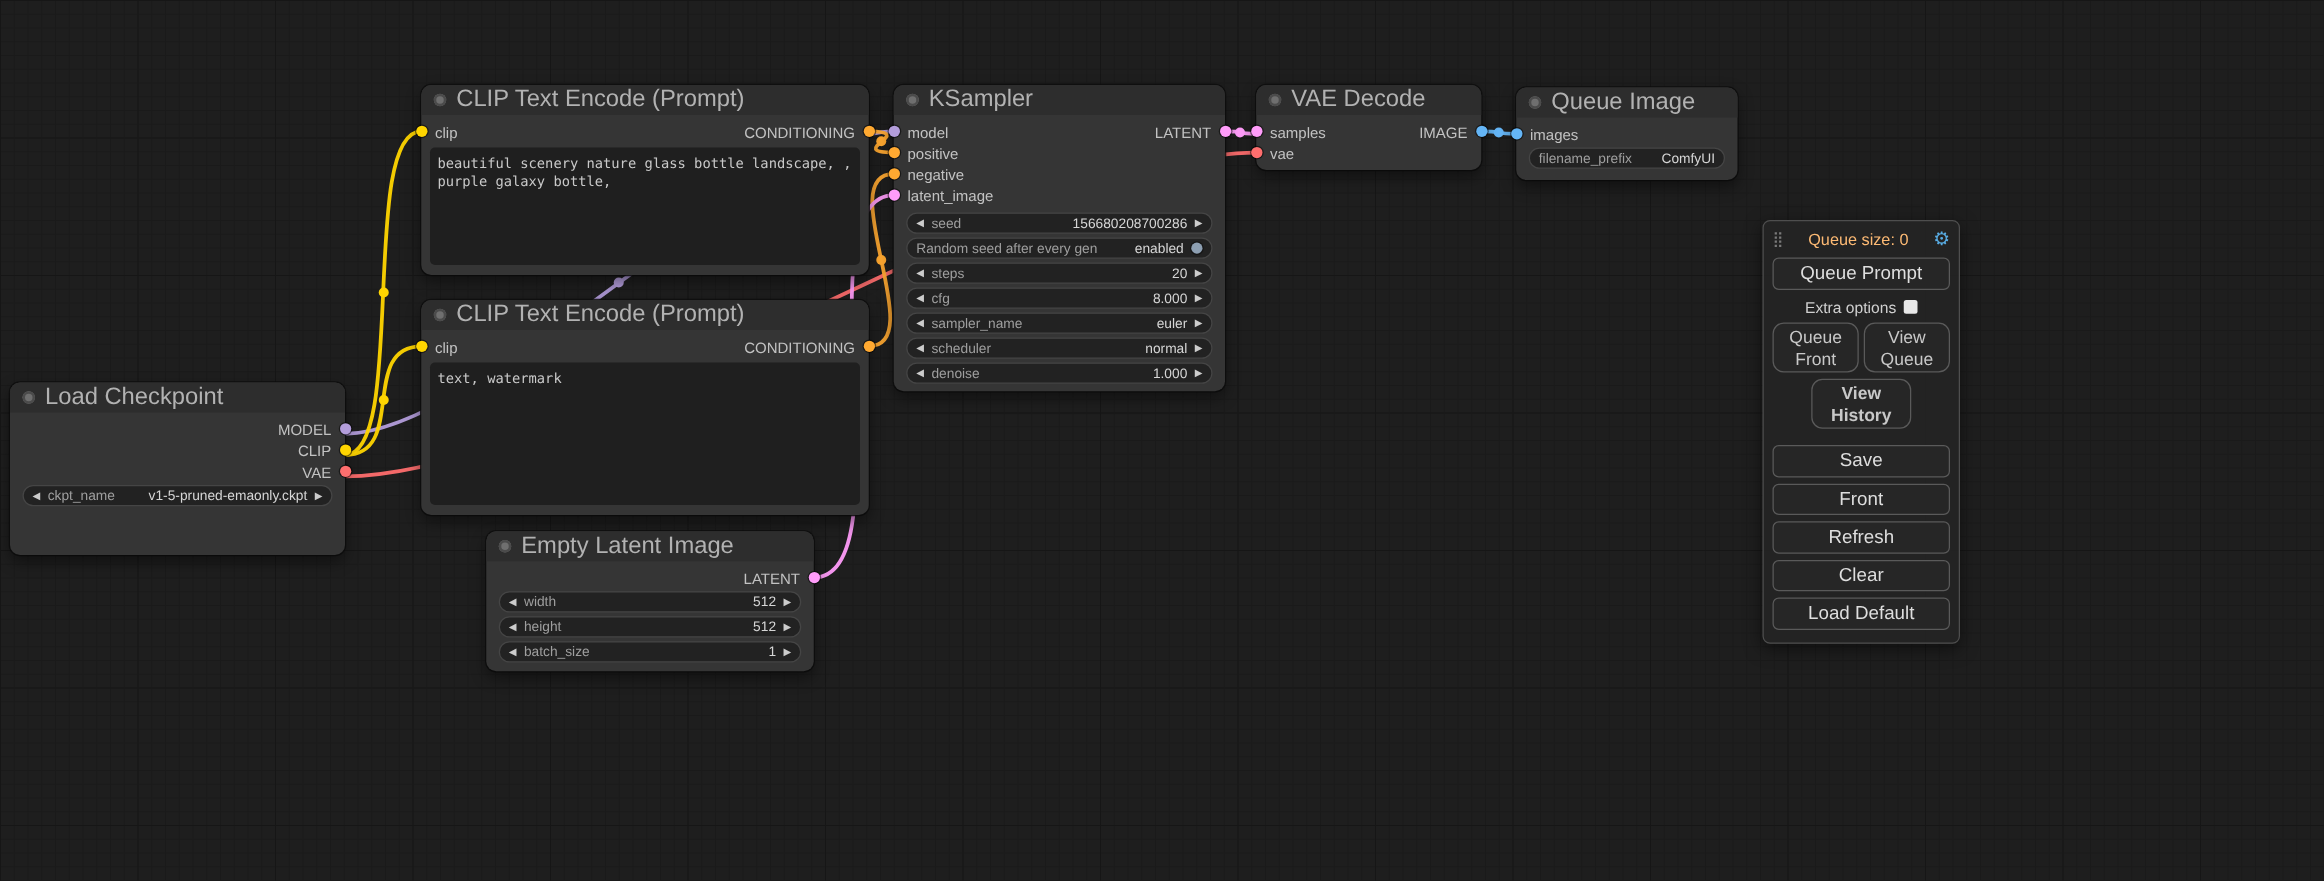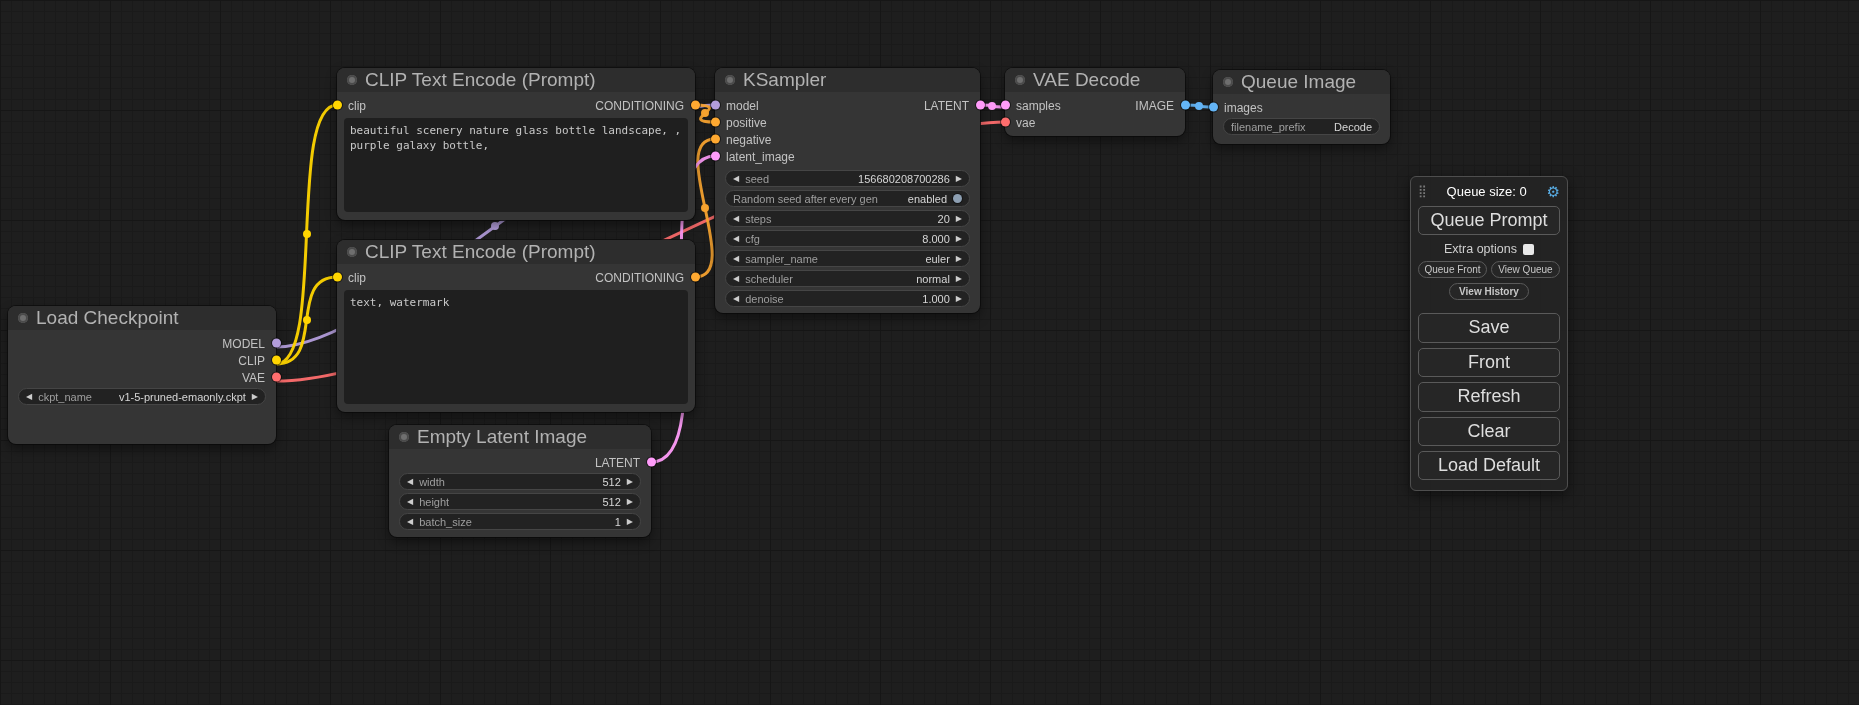--- a/index.html
+++ b/index.html
@@ -89,36 +89,36 @@
     position: absolute; left: 1410px; top: 176px; width: 158px; z-index: 5;
     background: rgba(35,35,35,.96);
     border: 1px solid #4e4e4e;
     border-radius: 6px;
     padding: 4px 7px 10px;
     color: #cccccc;
     box-shadow: 0 4px 14px rgba(0,0,0,.5);
   }
   .qp-header { display: flex; align-items: center; height: 20px; }
   .qp-drag { color: #7a7a7a; font-size: 12px; flex: none; }
-  .qp-size { flex: 1; text-align: center; font-size: 13px; color: #ffffff; }
+  .qp-size { flex: 1; text-align: center; font-size: 13px; color: #fdba74; }
   .qp-gear { color: #58ace3; font-size: 15px; flex: none; line-height: 1; }
   .btn {
     display: block; width: 100%;
     background: #262626;
     border: 1px solid #5a5a5a;
     border-radius: 5px;
     color: #dedede;
-    font-family: inherit; font-size: 18px; line-height: 1.3;
+    font-family: inherit; font-size: 15px; line-height: 1.3;
     padding: 2px 0; margin-top: 5px;
     text-align: center; cursor: pointer;
   }
   .btn.gap { margin-top: 13px; }
   .small-row { display: flex; gap: 4px; margin-top: 5px; }
   .small-row .btn { flex: 1; margin-top: 0; }
-  .btn.small { font-size: 10px; padding: 1px 0; border-radius: 9px; color: #c8c8c8; }
+  .btn.small { font-size: 14px; padding: 1px 0; border-radius: 9px; color: #c8c8c8; }
   .btn.history { width: 80px; margin: 5px auto 0; display: block; font-weight: bold; }
   .extra {
     display: flex; align-items: center; justify-content: center; gap: 6px;
     margin-top: 7px; font-size: 12.5px; color: #d0d0d0;
   }
   .checkbox { width: 11px; height: 11px; background: #e8e8e8; border-radius: 2px; flex: none; }
 </style>
 </head>
 <body>
 
@@ -330,21 +330,21 @@
     <span>Queue Image</span>
   </div>
   <div class="slots">
     <div class="slot-row">
       <span class="port in" style="background:var(--c-image)"></span>
       <span class="slot-label">images</span>
     </div>
   </div>
   <div class="widget">
     <span class="w-label">filename_prefix</span>
-    <span class="w-value">Decode</span>
+    <span class="w-value">ComfyUI</span>
   </div>
 </div>
 
 <div class="queue-panel">
   <div class="qp-header">
     <span class="qp-drag">⣿</span>
     <span class="qp-size">Queue size: 0</span>
     <span class="qp-gear">⚙</span>
   </div>
   <button class="btn">Queue Prompt</button>

